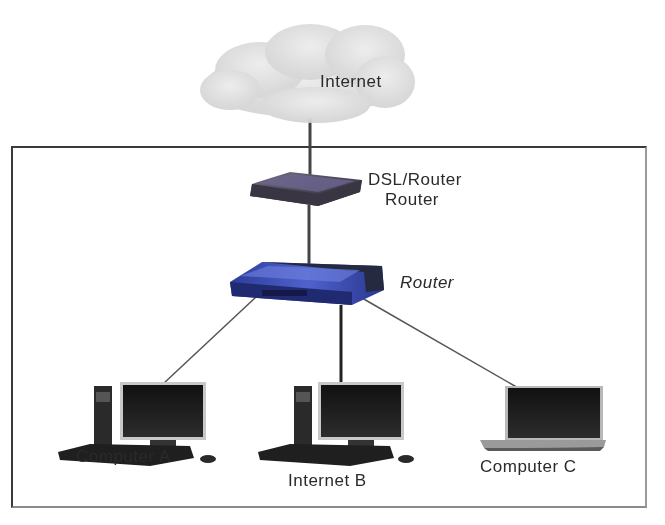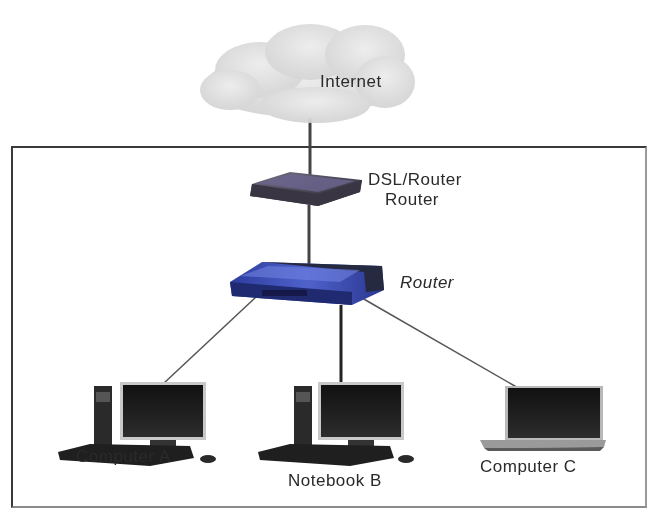--- a/index.html
+++ b/index.html
@@ -95,14 +95,14 @@
     <path d="M480 440 L606 440 L604 447 L484 448 Z" fill="#9a9a9a"></path>
     <path d="M484 448 L604 447 L600 451 L488 451 Z" fill="#5a5a5a"></path>
   </g>
 </svg>
 
 <span class="label" style="left:320px; top:72px; font-size:17px;">Internet</span>
 <span class="label" style="left:368px; top:170px;">DSL/Router</span>
 <span class="label" style="left:385px; top:190px;">Router</span>
 <span class="label" style="left:400px; top:273px;font-style:italic;">Router</span>
 <span class="label" style="left:76px; top:447px;">Computer A</span>
-<span class="label" style="left:288px; top:471px;">Notebook B</span>
+<span class="label" style="left:288px; top:471px;">Internet B</span>
 <span class="label" style="left:480px; top:457px;">Computer C</span>
 
 </body></html>

